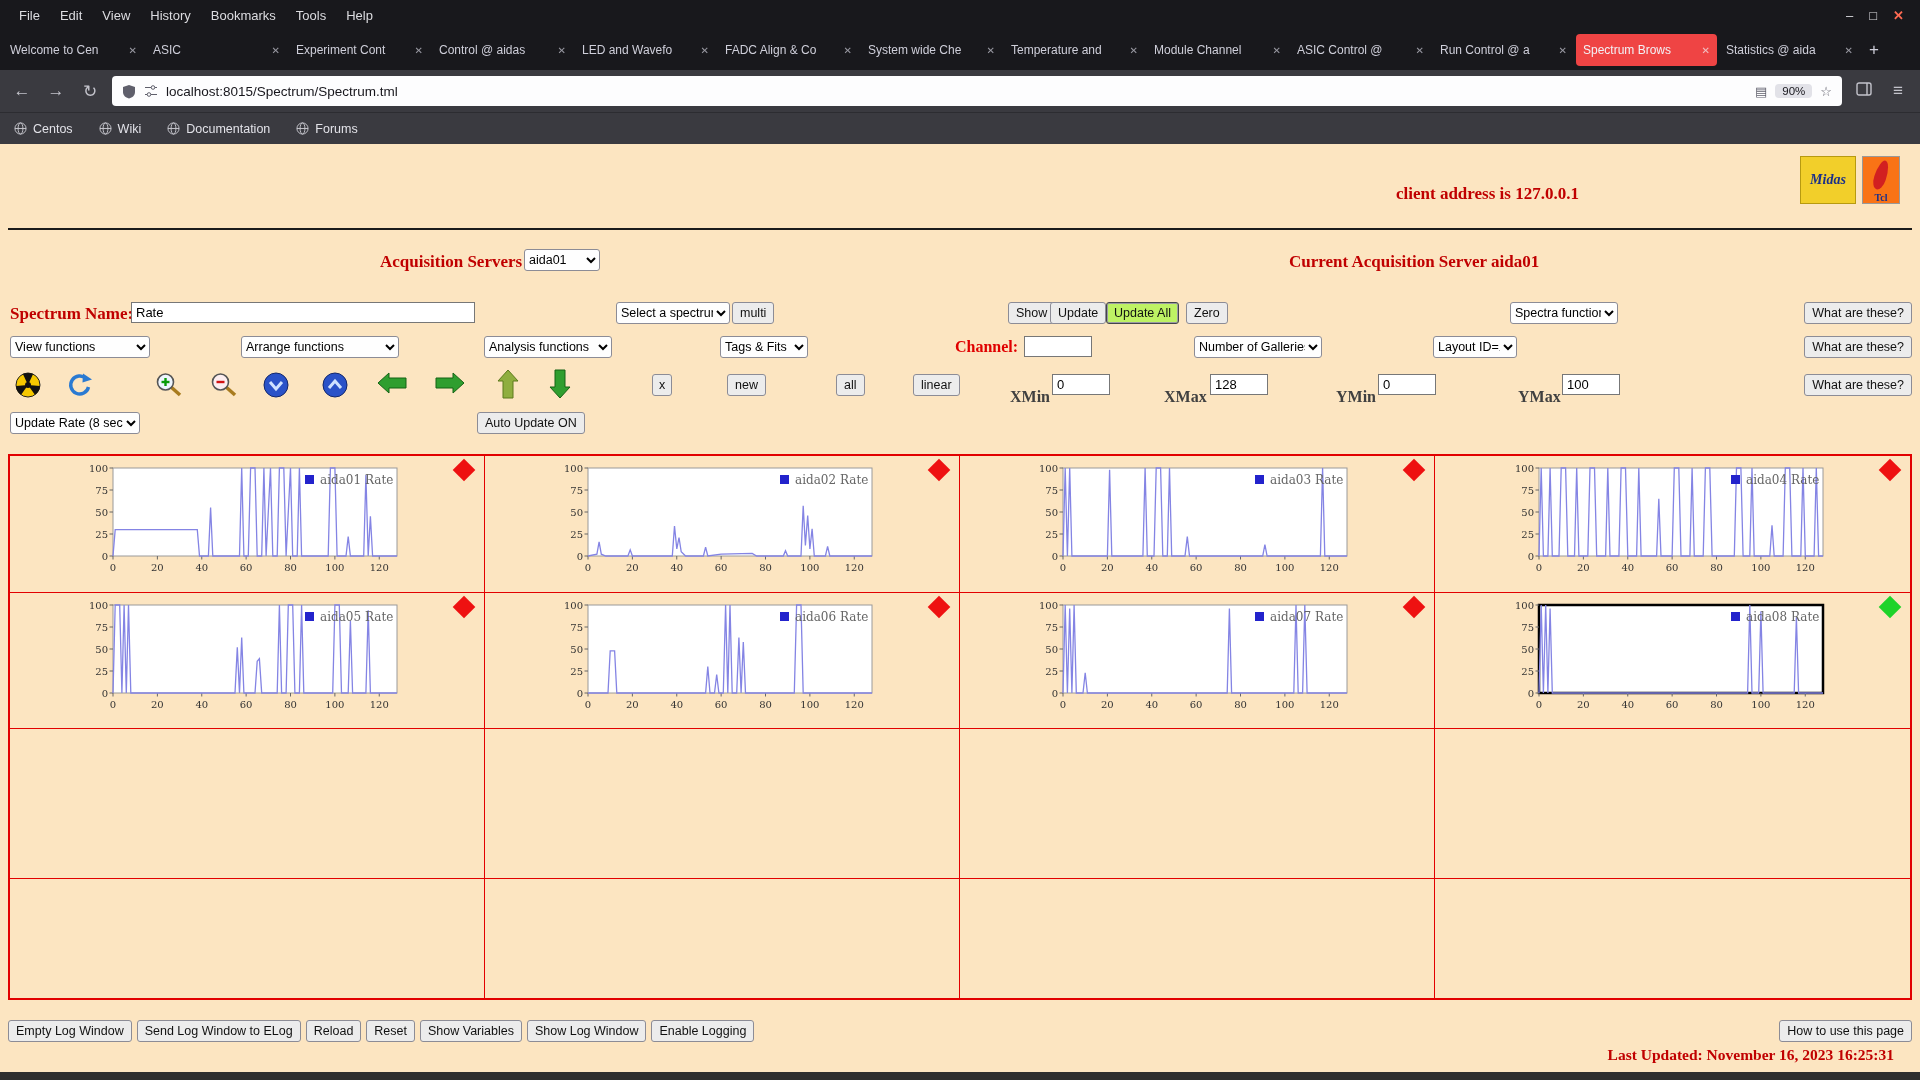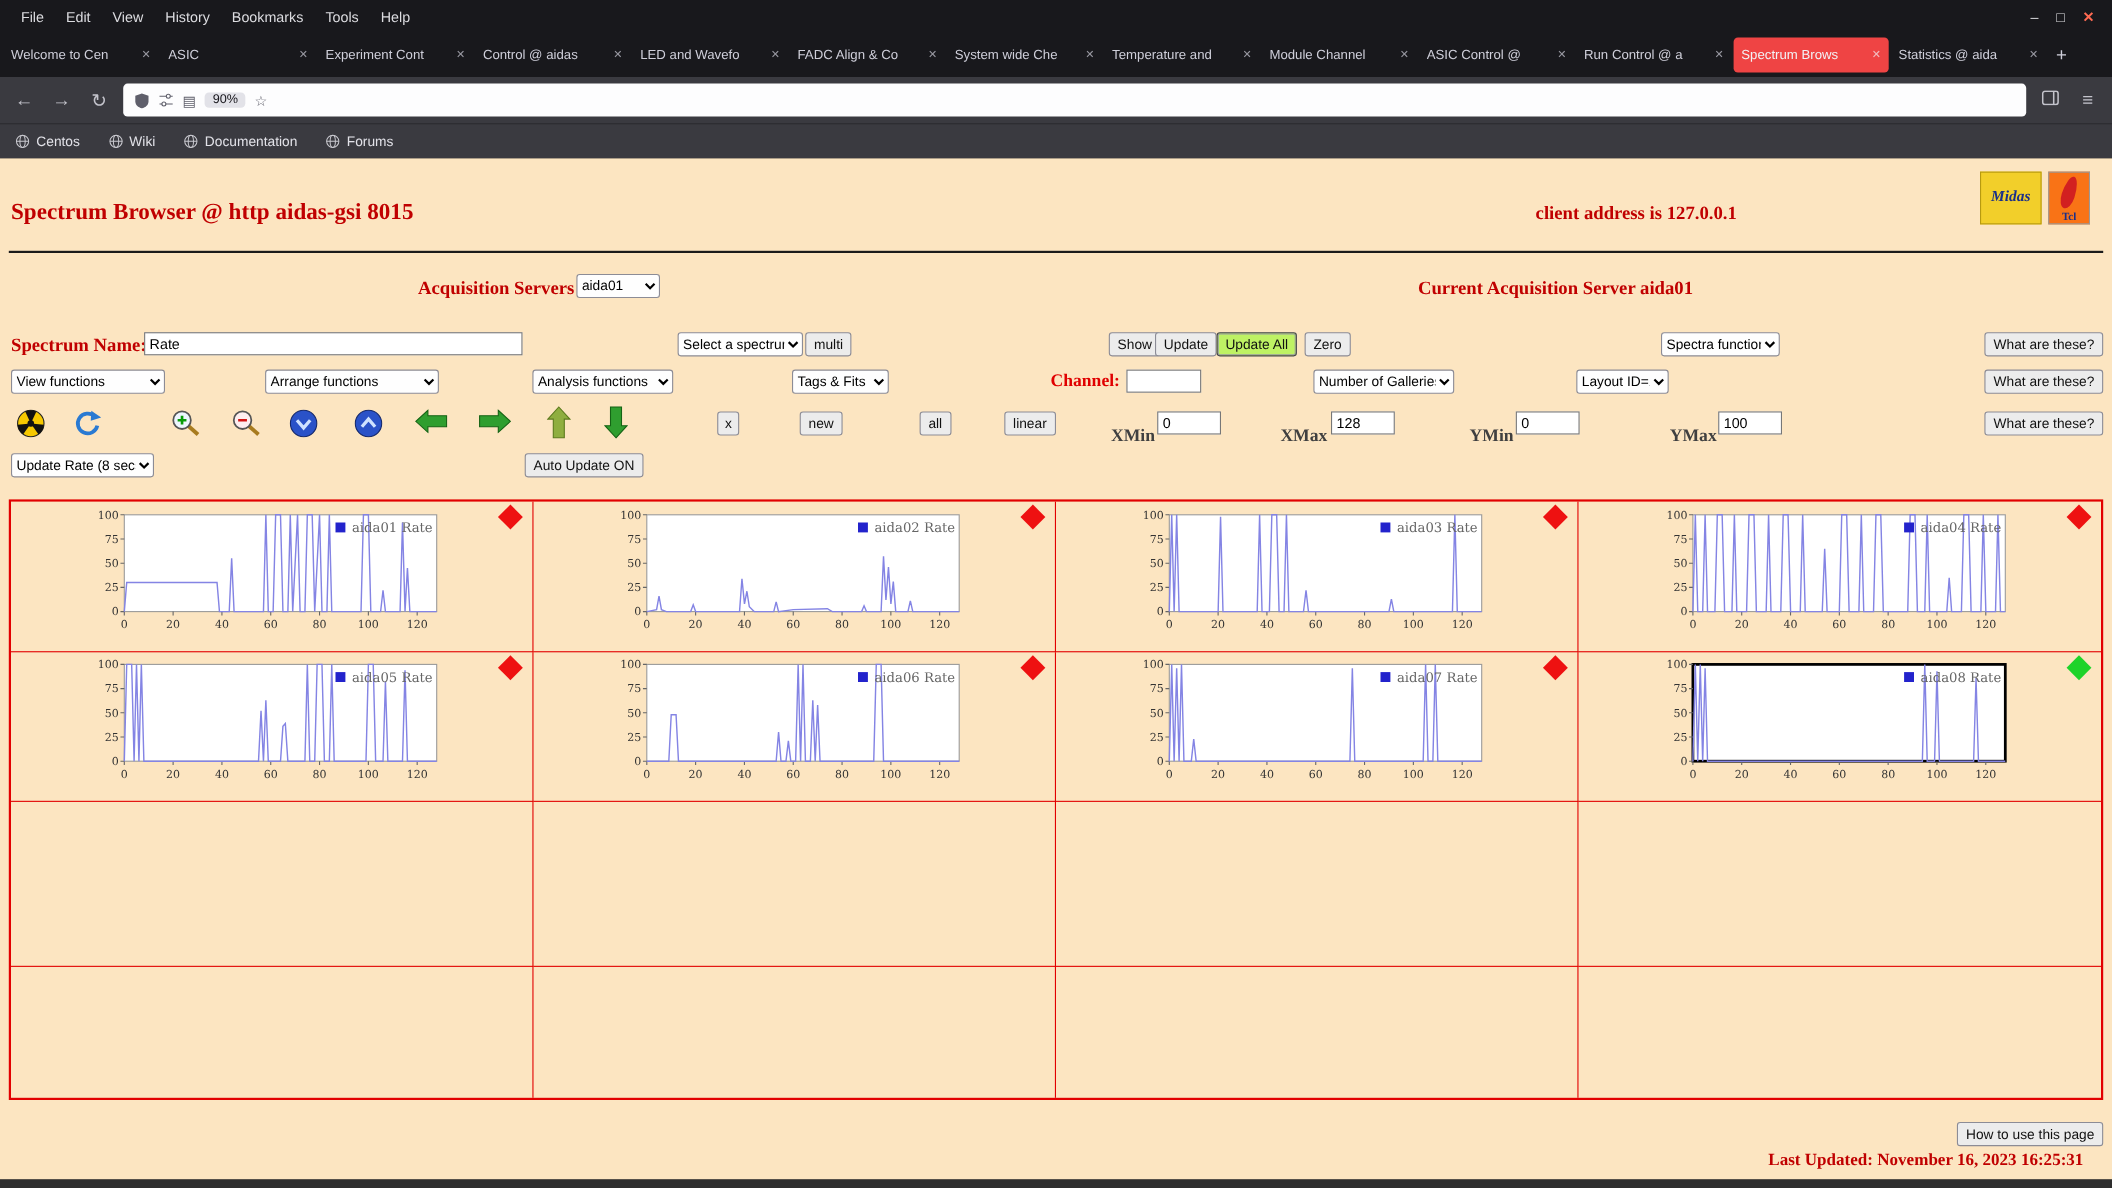--- a/index.html
+++ b/index.html
@@ -187,20 +187,21 @@
           </svg>
       </span>
       <span class="url-icon">
         <svg width="14" height="14" viewBox="0 0 14 14" stroke="#5f5f6b">
             <line x1="1" y1="3.5" x2="13" y2="3.5"></line>
             <circle cx="9" cy="3.5" r="1.8" fill="#fdfdfe"></circle>
             <line x1="1" y1="10.5" x2="13" y2="10.5"></line>
             <circle cx="5" cy="10.5" r="1.8" fill="#fdfdfe"></circle>
           </svg>
       </span>
+      <span class="url-text">localhost:8015/Spectrum/Spectrum.tml</span>
       <span class="url-icon">▤</span>
       <span class="zoom-pill">90%</span>
       <span class="url-icon">☆</span>
     </div>
     <span class="nav-btn">
       <svg width="16" height="14" viewBox="0 0 16 14">
           <rect x="1" y="1" width="14" height="12" rx="2" fill="none" stroke="#c3c3cb" stroke-width="1.4"></rect>
           <line x1="11" y1="1" x2="11" y2="13" stroke="#c3c3cb" stroke-width="1.4"></line>
         </svg>
     </span>
@@ -237,21 +238,20 @@
           <circle cx="7" cy="7" r="6" fill="none" stroke="#c9c9cf"></circle>
           <ellipse cx="7" cy="7" rx="2.6" ry="6" fill="none" stroke="#c9c9cf"></ellipse>
           <line x1="1" y1="7" x2="13" y2="7" stroke="#c9c9cf"></line>
         </svg>
         <span>Forums</span>
       </span>
   </div>
 
   <div class="page">
 
-    <span class="rser page-title">Spectrum Browser @ http aidas-gsi 8015</span>
     <span class="rser client-address">client address is 127.0.0.1</span>
     <div class="logos">
       <div class="logo-midas">
           <span>Midas</span>
         </div>
       <div class="logo-tcl">
           <span class="feather"></span>
           <span>Tcl</span>
         </div>
     </div>
@@ -630,18 +630,27 @@
       <div class="cell"></div>
       <div class="cell"></div>
       <div class="cell"></div>
       <div class="cell"></div>
       <div class="cell"></div>
       <div class="cell"></div>
       <div class="cell"></div>
       <div class="cell"></div>
     </div>
 
+    <div class="footer-buttons">
+      <button class="btn">Empty Log Window</button>
+        <button class="btn">Send Log Window to ELog</button>
+        <button class="btn">Reload</button>
+        <button class="btn">Reset</button>
+        <button class="btn">Show Variables</button>
+        <button class="btn">Show Log Window</button>
+        <button class="btn">Enable Logging</button>
+    </div>
     <button class="btn pos" id="btn-howto">How to use this page</button>
     <span class="rser last-updated">Last Updated: November 16, 2023 16:25:31</span>
   </div>
 
   <div class="bottom-strip"></div>
 </div>
 
 </body></html>

